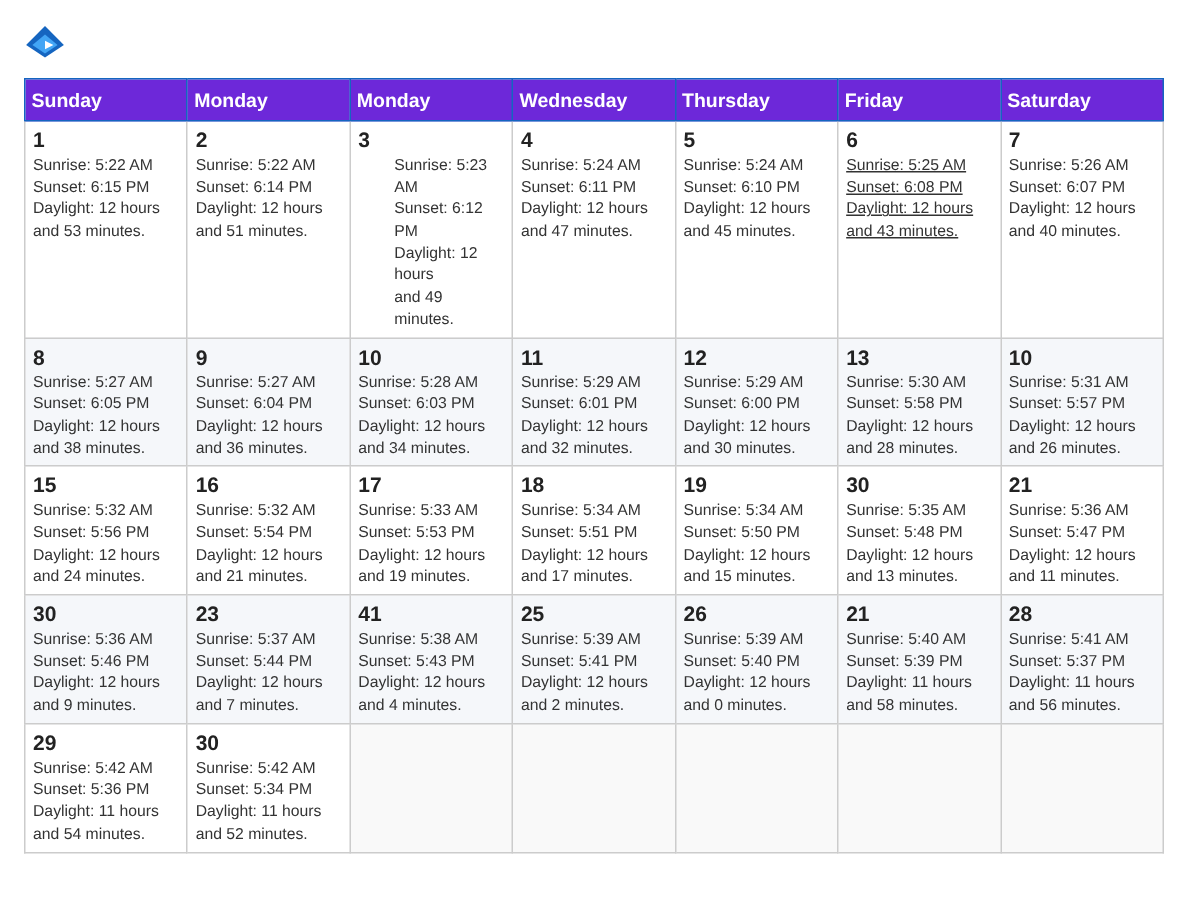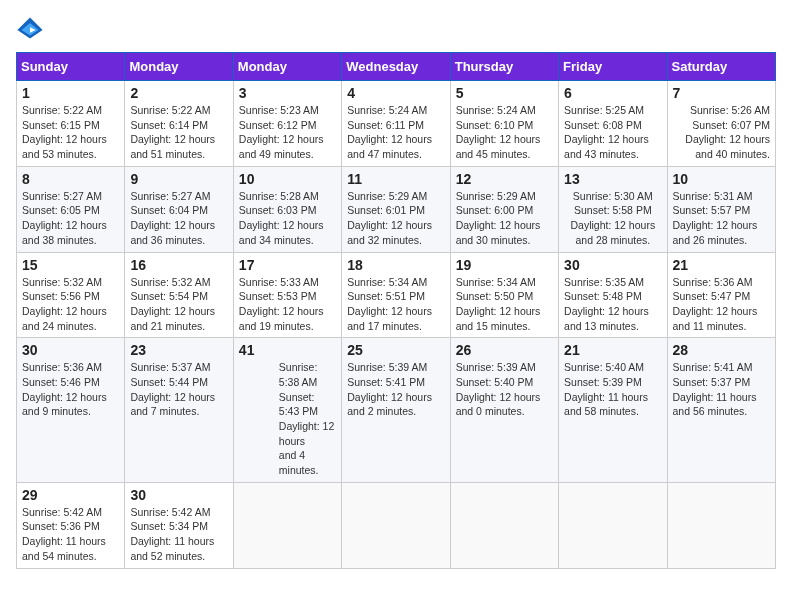--- a/index.html
+++ b/index.html
@@ -121,49 +121,49 @@
         </td>
         <td>
           <span class="day-number">2</span>
           <div class="day-info" style="white-space: pre-line;">Sunrise: 5:22 AM
 Sunset: 6:14 PM
 Daylight: 12 hours
 and 51 minutes.</div>
         </td>
         <td>
           <span class="day-number">3</span>
-          <div class="day-info" style="white-space: pre-line;">Sunrise: 5:23 AM
+          <div class="day-info" style="white-space: pre-line; margin-left: 24px;">Sunrise: 5:23 AM
 Sunset: 6:12 PM
 Daylight: 12 hours
 and 49 minutes.</div>
         </td>
         <td>
           <span class="day-number">4</span>
           <div class="day-info" style="white-space: pre-line;">Sunrise: 5:24 AM
 Sunset: 6:11 PM
 Daylight: 12 hours
 and 47 minutes.</div>
         </td>
         <td>
           <span class="day-number">5</span>
           <div class="day-info" style="white-space: pre-line;">Sunrise: 5:24 AM
 Sunset: 6:10 PM
 Daylight: 12 hours
 and 45 minutes.</div>
         </td>
         <td>
           <span class="day-number">6</span>
-          <div class="day-info" style="white-space: pre-line;">Sunrise: 5:25 AM
+          <div class="day-info" style="white-space: pre-line; text-decoration: underline;">Sunrise: 5:25 AM
 Sunset: 6:08 PM
 Daylight: 12 hours
 and 43 minutes.</div>
         </td>
         <td>
           <span class="day-number">7</span>
-          <div class="day-info" style="white-space: pre-line; text-align: right;">Sunrise: 5:26 AM
+          <div class="day-info" style="white-space: pre-line;">Sunrise: 5:26 AM
 Sunset: 6:07 PM
 Daylight: 12 hours
 and 40 minutes.</div>
         </td>
       </tr>
       <tr>
         <td>
           <span class="day-number">8</span>
           <div class="day-info" style="white-space: pre-line;">Sunrise: 5:27 AM
 Sunset: 6:05 PM
@@ -193,21 +193,21 @@
         </td>
         <td>
           <span class="day-number">12</span>
           <div class="day-info" style="white-space: pre-line;">Sunrise: 5:29 AM
 Sunset: 6:00 PM
 Daylight: 12 hours
 and 30 minutes.</div>
         </td>
         <td>
           <span class="day-number">13</span>
-          <div class="day-info" style="white-space: pre-line; text-align: center;">Sunrise: 5:30 AM
+          <div class="day-info" style="white-space: pre-line;">Sunrise: 5:30 AM
 Sunset: 5:58 PM
 Daylight: 12 hours
 and 28 minutes.</div>
         </td>
         <td>
           <span class="day-number">10</span>
           <div class="day-info" style="white-space: pre-line;">Sunrise: 5:31 AM
 Sunset: 5:57 PM
 Daylight: 12 hours
 and 26 minutes.</div>
@@ -274,21 +274,21 @@
         </td>
         <td>
           <span class="day-number">23</span>
           <div class="day-info" style="white-space: pre-line;">Sunrise: 5:37 AM
 Sunset: 5:44 PM
 Daylight: 12 hours
 and 7 minutes.</div>
         </td>
         <td>
           <span class="day-number">41</span>
-          <div class="day-info" style="white-space: pre-line; margin-left: 40px;">Sunrise: 5:38 AM
+          <div class="day-info" style="white-space: pre-line;">Sunrise: 5:38 AM
 Sunset: 5:43 PM
 Daylight: 12 hours
 and 4 minutes.</div>
         </td>
         <td>
           <span class="day-number">25</span>
           <div class="day-info" style="white-space: pre-line;">Sunrise: 5:39 AM
 Sunset: 5:41 PM
 Daylight: 12 hours
 and 2 minutes.</div>

